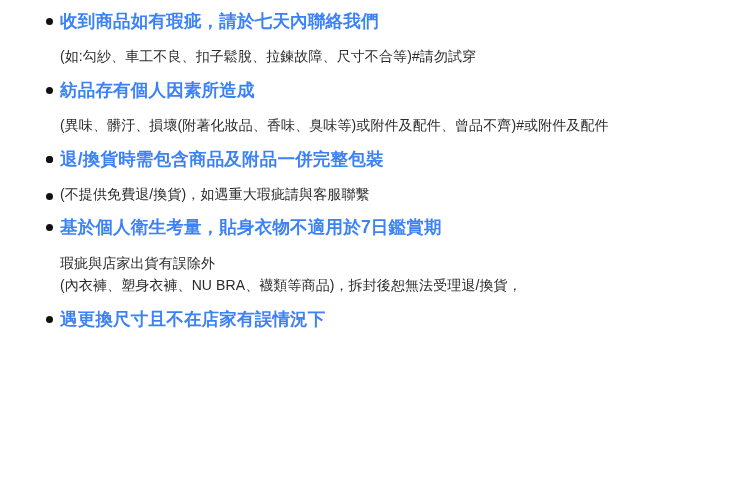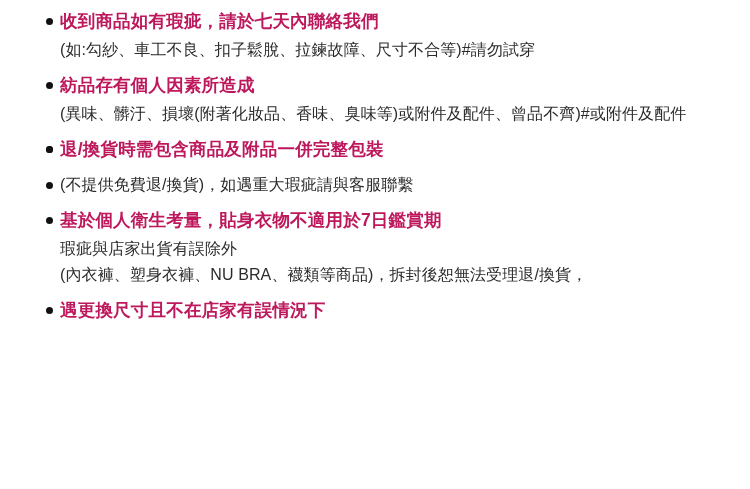--- a/index.html
+++ b/index.html
@@ -31,28 +31,28 @@
     width: 7px;
     height: 7px;
     border-radius: 50%;
     background: #111111;
   }
   .heading {
     font-size: 17.5px;
     font-weight: bold;
     line-height: 1.55;
     letter-spacing: 0.2px;
-    color: #be185d;
+    color: #3b82f6;
   }
   .sub {
-    font-size: 16px;
+    font-size: 14px;
     line-height: 1.62;
     letter-spacing: 0.1px;
     color: #2b2b2b;
-    margin-top: 2px;
+    margin-top: 10px;
   }
   .sub-line {
     display: block;
     white-space: nowrap;
   }
 </style>
 </head>
 <body>
 
 <ul class="policy-list">

